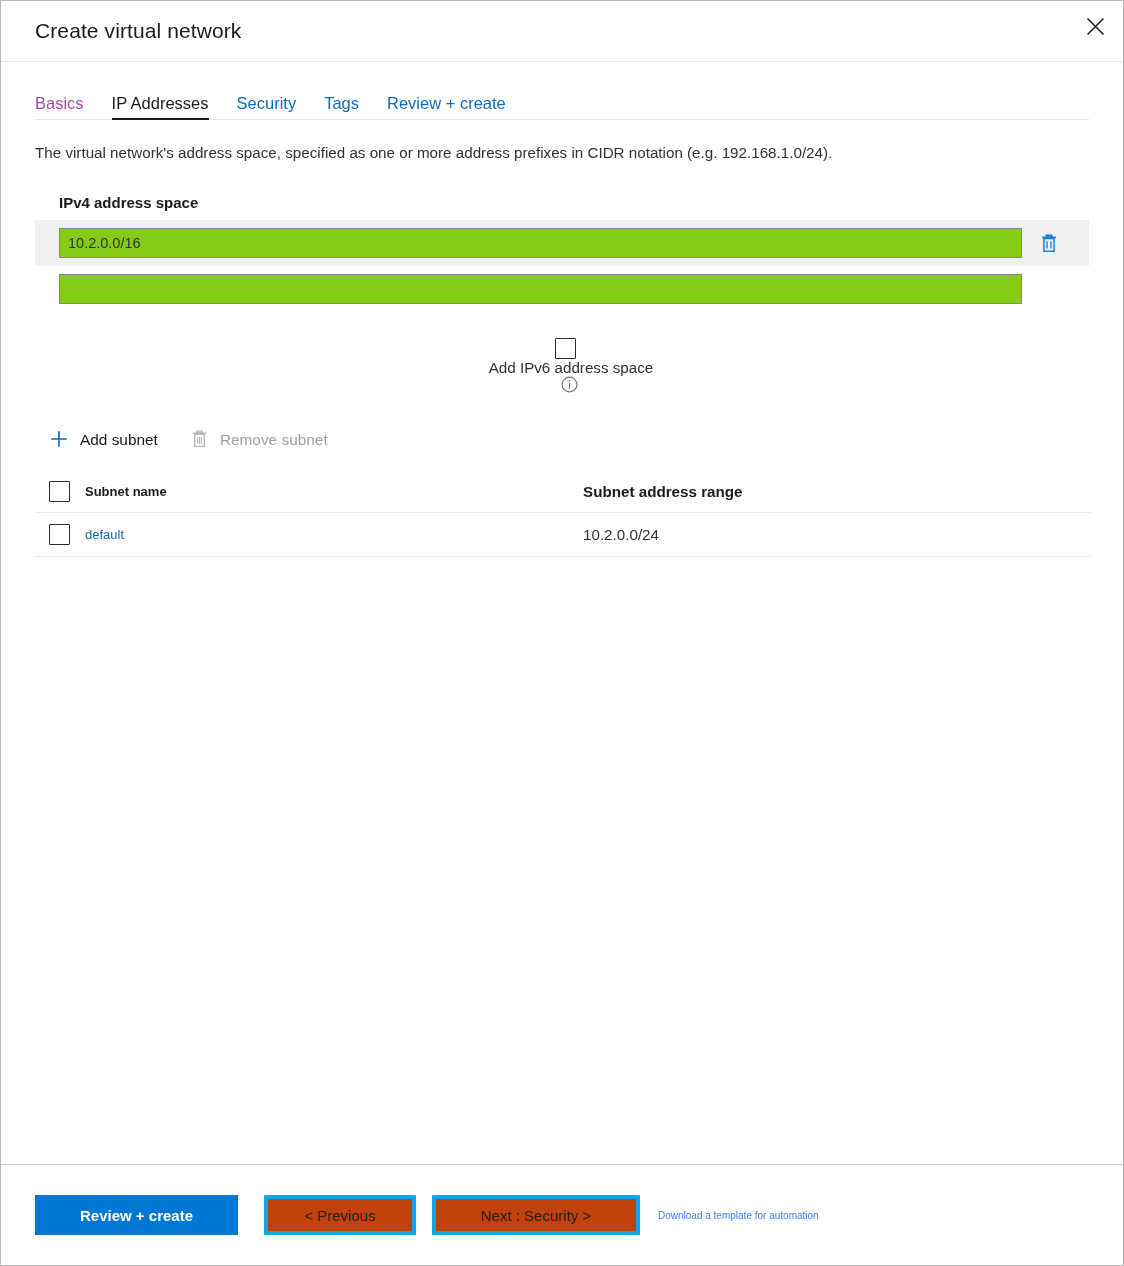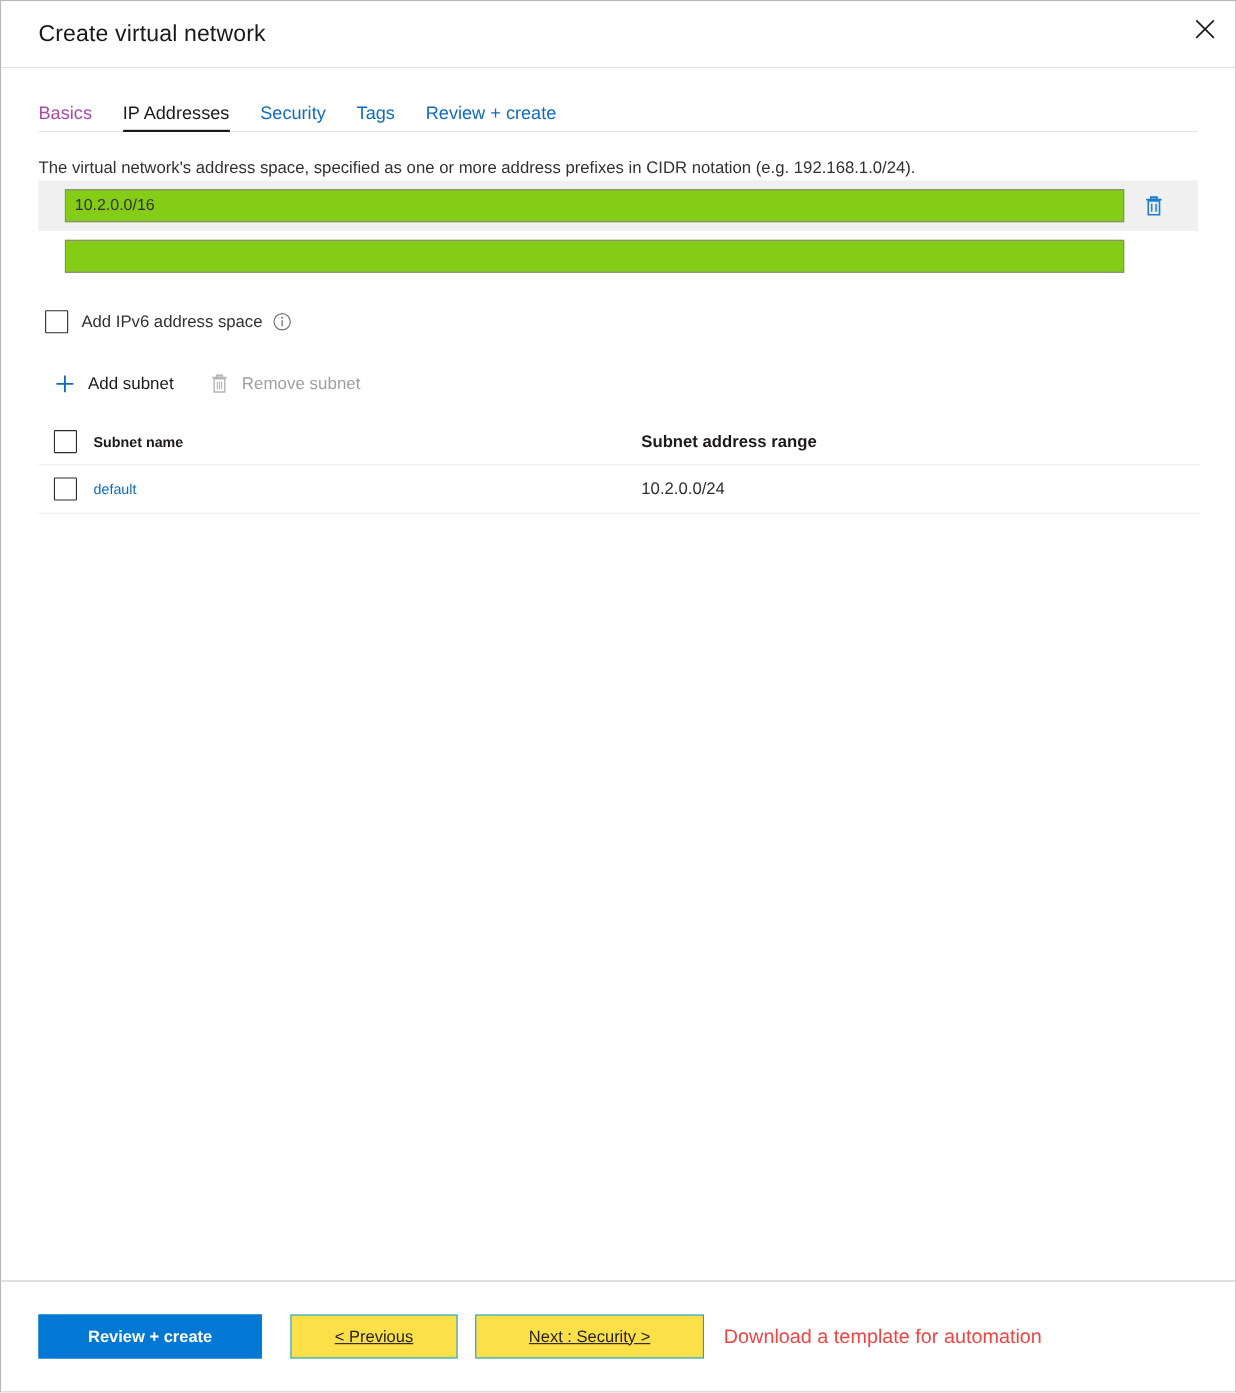--- a/index.html
+++ b/index.html
@@ -162,20 +162,21 @@
     background: none;
     border: none;
     padding: 0;
   }
 
   
   .checkrow {
     display: flex;
     align-items: center;
     margin: 26px 0 0 6px;
+    flex-direction: column;
   }
   .cbox {
     width: 21px;
     height: 21px;
     box-sizing: border-box;
     border: 1.7px solid #2b2b2b;
     background: #ffffff;
     flex: 0 0 auto;
     cursor: pointer;
     border-radius: 1px;
@@ -281,32 +282,31 @@
     white-space: nowrap;
   }
   .btn-primary {
     background: #0078d4;
     border: 1px solid #0078d4;
     color: #ffffff;
     font-weight: bold;
     min-width: 203px;
   }
   .btn-secondary {
-    background: #fde047;
-    border: 1px solid #0ea5e9;
+    background: #c2410c;
+    border: 4px solid #0ea5e9;
     color: #201f1e;
     min-width: 152px;
     margin-left: 26px;
-    text-decoration: underline;
   }
   .btn-secondary.wide { min-width: 208px; margin-left: 16px; }
   .footer-link {
     margin-left: 18px;
-    font-size: 18px;
-    color: #ef4444;
+    font-size: 10px;
+    color: #3b82f6;
     text-decoration: none;
     cursor: pointer;
   }
 </style>
 </head>
 <body>
 
 <div class="blade">
 
   <div class="blade-header">
@@ -323,20 +323,21 @@
     <div class="tabstrip">
       <button class="tab visited">Basics</button>
       <button class="tab active">IP Addresses</button>
       <button class="tab">Security</button>
       <button class="tab">Tags</button>
       <button class="tab">Review + create</button>
     </div>
 
     <div class="helptext">The virtual network's address space, specified as one or more address prefixes in CIDR notation (e.g. 192.168.1.0/24).</div>
 
+    <div class="field-label">IPv4 address space</div>
 
     <div class="addr-rows">
       <div class="addr-row filled">
         <input class="addr-input" type="text" value="10.2.0.0/16" style="">
         <button class="delete-addr" aria-label="Delete address space">
           <svg width="20" height="21" viewBox="0 0 20 21" aria-hidden="true">
             <path d="M7.2 2.2h5.6v1.9H7.2z" fill="none" stroke="#1a7fd4" stroke-width="1.5"></path>
             <path d="M3 4.4h14" stroke="#1a7fd4" stroke-width="1.6" fill="none"></path>
             <path d="M4.9 5.6h10.2v12.6H4.9z" fill="none" stroke="#1a7fd4" stroke-width="1.5"></path>
             <path d="M8 8.2v7.4M12 8.2v7.4" stroke="#1a7fd4" stroke-width="1.4" fill="none"></path>

